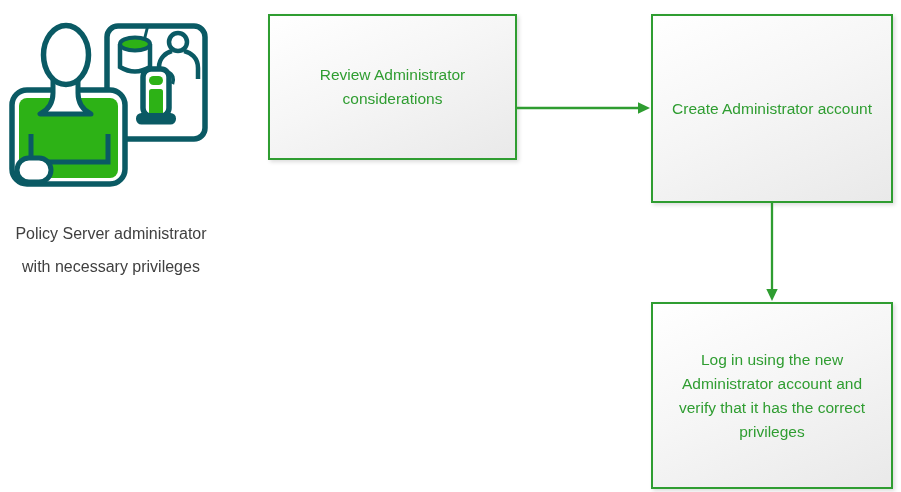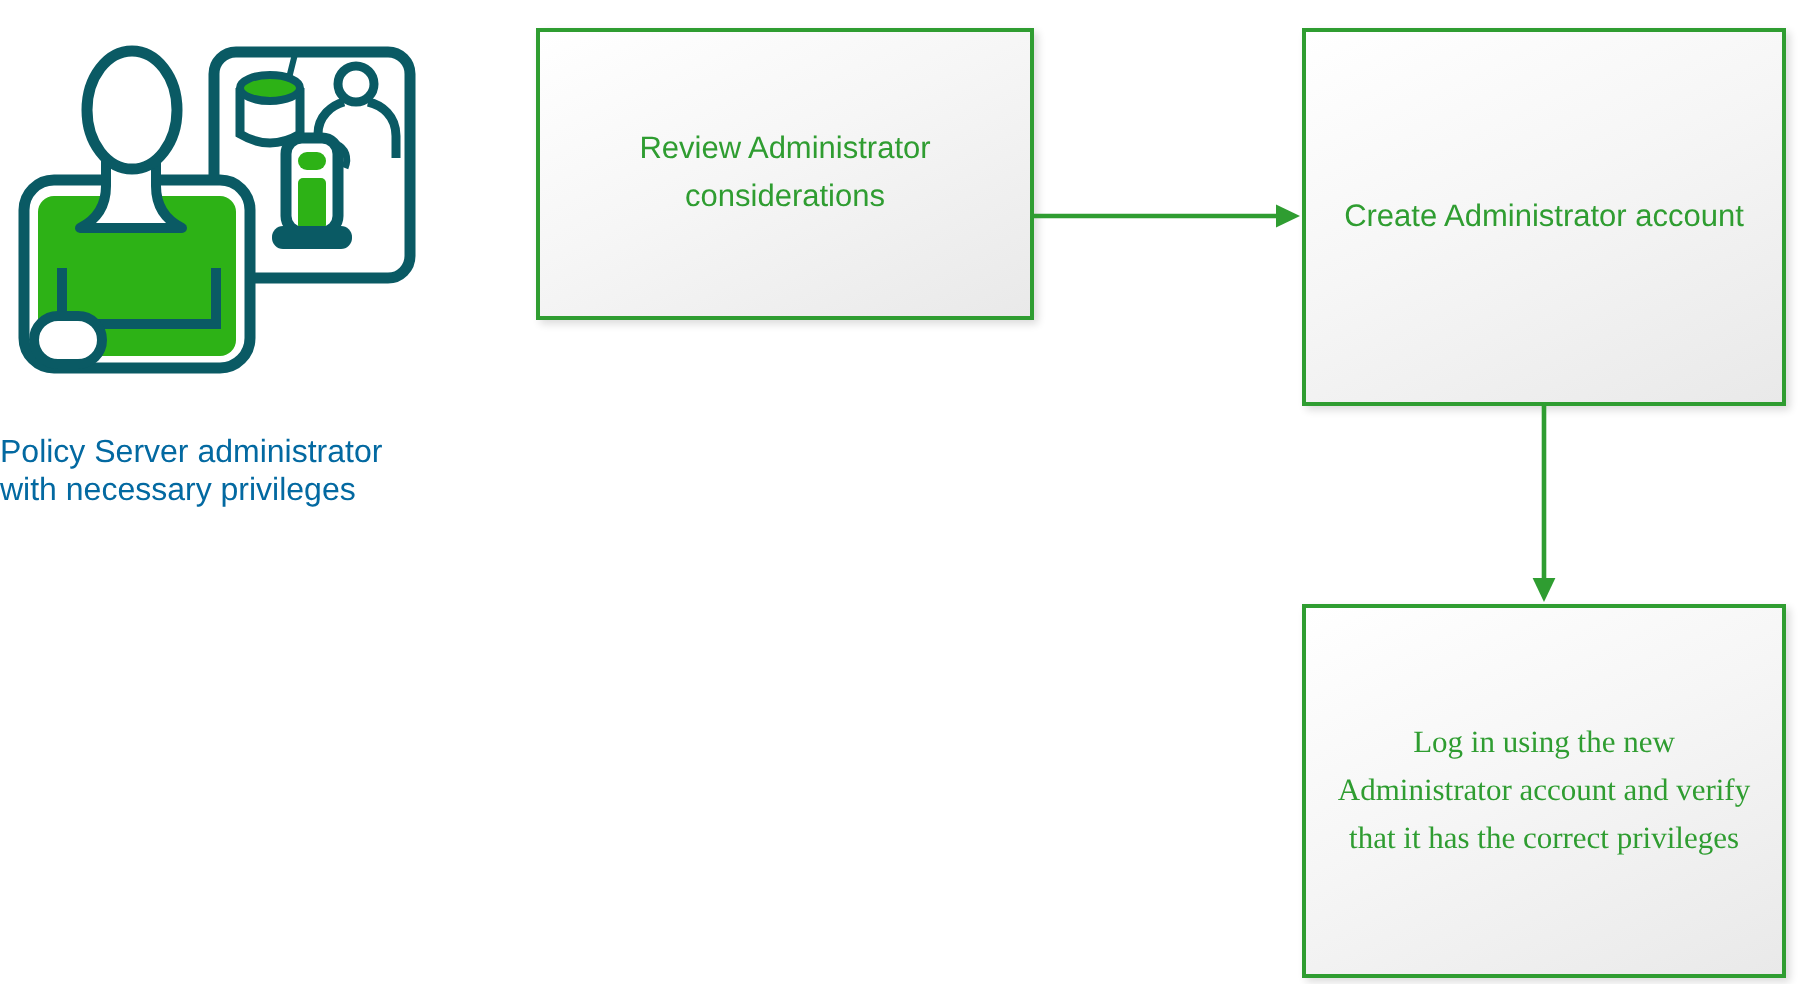--- a/index.html
+++ b/index.html
@@ -20,42 +20,42 @@
     left: 8px;
     top: 15px;
     width: 202px;
     height: 180px;
   }
   .actor-caption {
     position: absolute;
     left: 0;
     top: 217px;
     width: 222px;
-    text-align: left;
-    color: #0369a1;
+    text-align: center;
+    color: #404040;
     font-size: 16px;
-    line-height: 19px;
+    line-height: 33px;
   }
   
   .step-box {
     position: absolute;
     border: 2px solid #2f9d31;
     background: linear-gradient(155deg, #ffffff 0%, #f6f6f6 45%, #e9e9e9 100%);
     box-shadow: 2px 2px 4px rgba(0,0,0,0.14);
     display: flex;
     align-items: center;
     justify-content: center;
     text-align: center;
     color: #2f9d31;
     font-size: 15.5px;
     line-height: 24px;
   }
   .step-1 { left: 268px; top: 14px;  width: 249px; height: 146px; padding: 0 36px; }
   .step-2 { left: 651px; top: 14px;  width: 242px; height: 189px; padding: 0 8px;  }
-  .step-3 { left: 651px; top: 302px; width: 242px; height: 187px; padding: 0 14px; font-family: Liberation Serif, serif; }
+  .step-3 { left: 651px; top: 302px; width: 242px; height: 187px; padding: 0 14px; }
   
   .connector-layer {
     position: absolute;
     left: 0; top: 0;
     width: 901px;
     height: 492px;
     pointer-events: none;
   }
 </style>
 </head>

